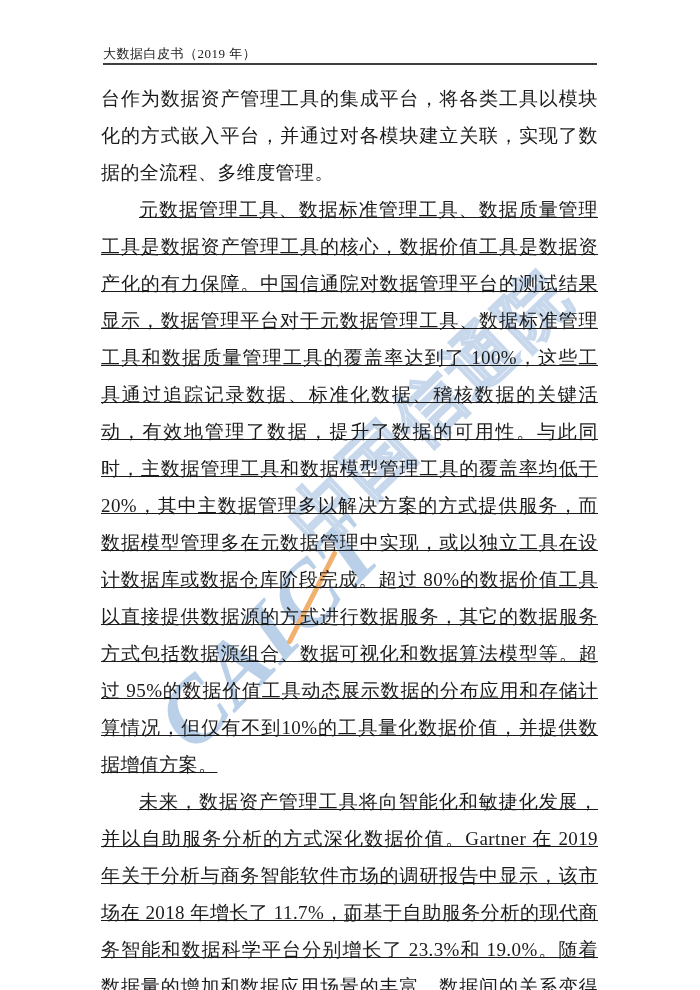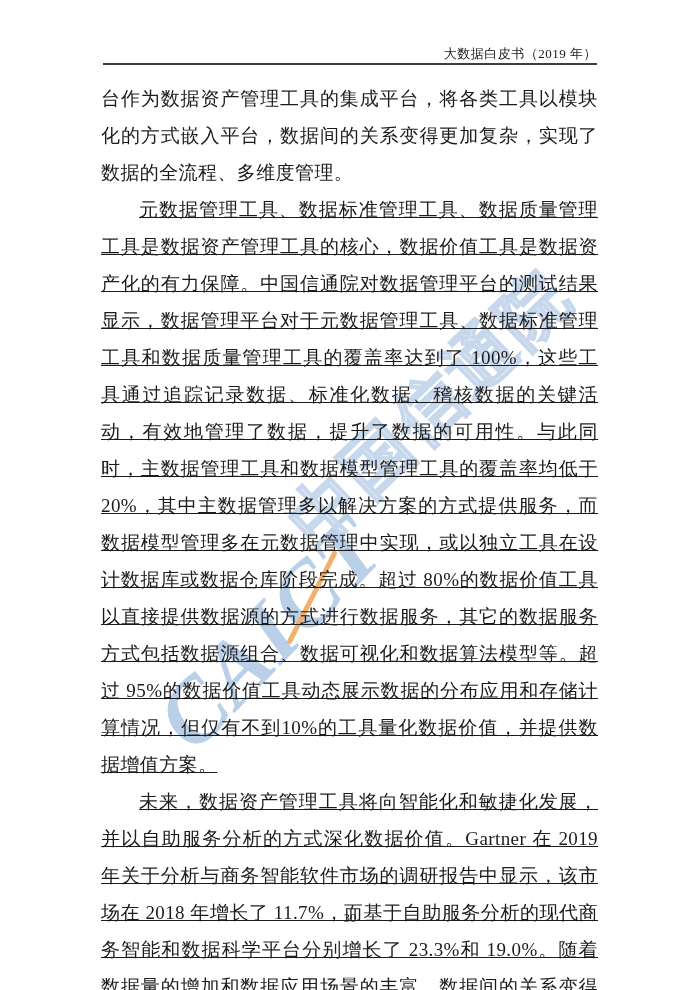--- a/index.html
+++ b/index.html
@@ -74,21 +74,21 @@
     left: 0;
     top: 0;
     width: 100%;
     z-index: 1;
   }
   .header-title {
     position: absolute;
     left: 103px;
     top: 45px;
     width: 494px;
-    text-align: right;
+    text-align: left;
     font-size: 13px;
     color: #1b1b1b;
     letter-spacing: 0.5px;
     white-space: nowrap;
     font-family: Liberation Serif, serif;
   }
   .header-rule {
     position: absolute;
     left: 103px;
     top: 63px;
@@ -144,21 +144,21 @@
     <div class="wm-slash"></div>
     <div class="wm-cjk">中国信通院</div>
   </div>
 
   <header class="page-header">
     <div class="header-title">大数据白皮书（2019 年）</div>
     <div class="header-rule"></div>
   </header>
 
   <main class="body-text">
-    <p class="para">台作为数据资产管理工具的集成平台，将各类工具以模块化的方式嵌入平台，数据间的关系变得更加复杂，实现了数据的全流程、多维度管理。</p>
+    <p class="para">台作为数据资产管理工具的集成平台，将各类工具以模块化的方式嵌入平台，并通过对各模块建立关联，实现了数据的全流程、多维度管理。</p>
     <p class="para indent">元数据管理工具、数据标准管理工具、数据质量管理工具是数据资产管理工具的核心，数据价值工具是数据资产化的有力保障。中国信通院对数据管理平台的测试结果显示，数据管理平台对于元数据管理工具、数据标准管理工具和数据质量管理工具的覆盖率达到了 100%，这些工具通过追踪记录数据、标准化数据、稽核数据的关键活动，有效地管理了数据，提升了数据的可用性。与此同时，主数据管理工具和数据模型管理工具的覆盖率均低于 20%，其中主数据管理多以解决方案的方式提供服务，而数据模型管理多在元数据管理中实现，或以独立工具在设计数据库或数据仓库阶段完成。超过 80%的数据价值工具以直接提供数据源的方式进行数据服务，其它的数据服务方式包括数据源组合、数据可视化和数据算法模型等。超过 95%的数据价值工具动态展示数据的分布应用和存储计算情况，但仅有不到10%的工具量化数据价值，并提供数据增值方案。</p>
     <p class="para indent">未来，数据资产管理工具将向智能化和敏捷化发展，并以自助服务分析的方式深化数据价值。Gartner 在 2019 年关于分析与商务智能软件市场的调研报告中显示，该市场在 2018 年增长了 11.7%，而基于自助服务分析的现代商务智能和数据科学平台分别增长了 23.3%和 19.0%。随着数据量的增加和数据应用场景的丰富，数据间的关系变得更加复杂，问题数据也隐藏于数据湖中难以被发觉。智能化的探</p>
   </main>
 
   <footer class="page-footer">
     <span class="page-number">30</span>
   </footer>
 
 </div>
 

